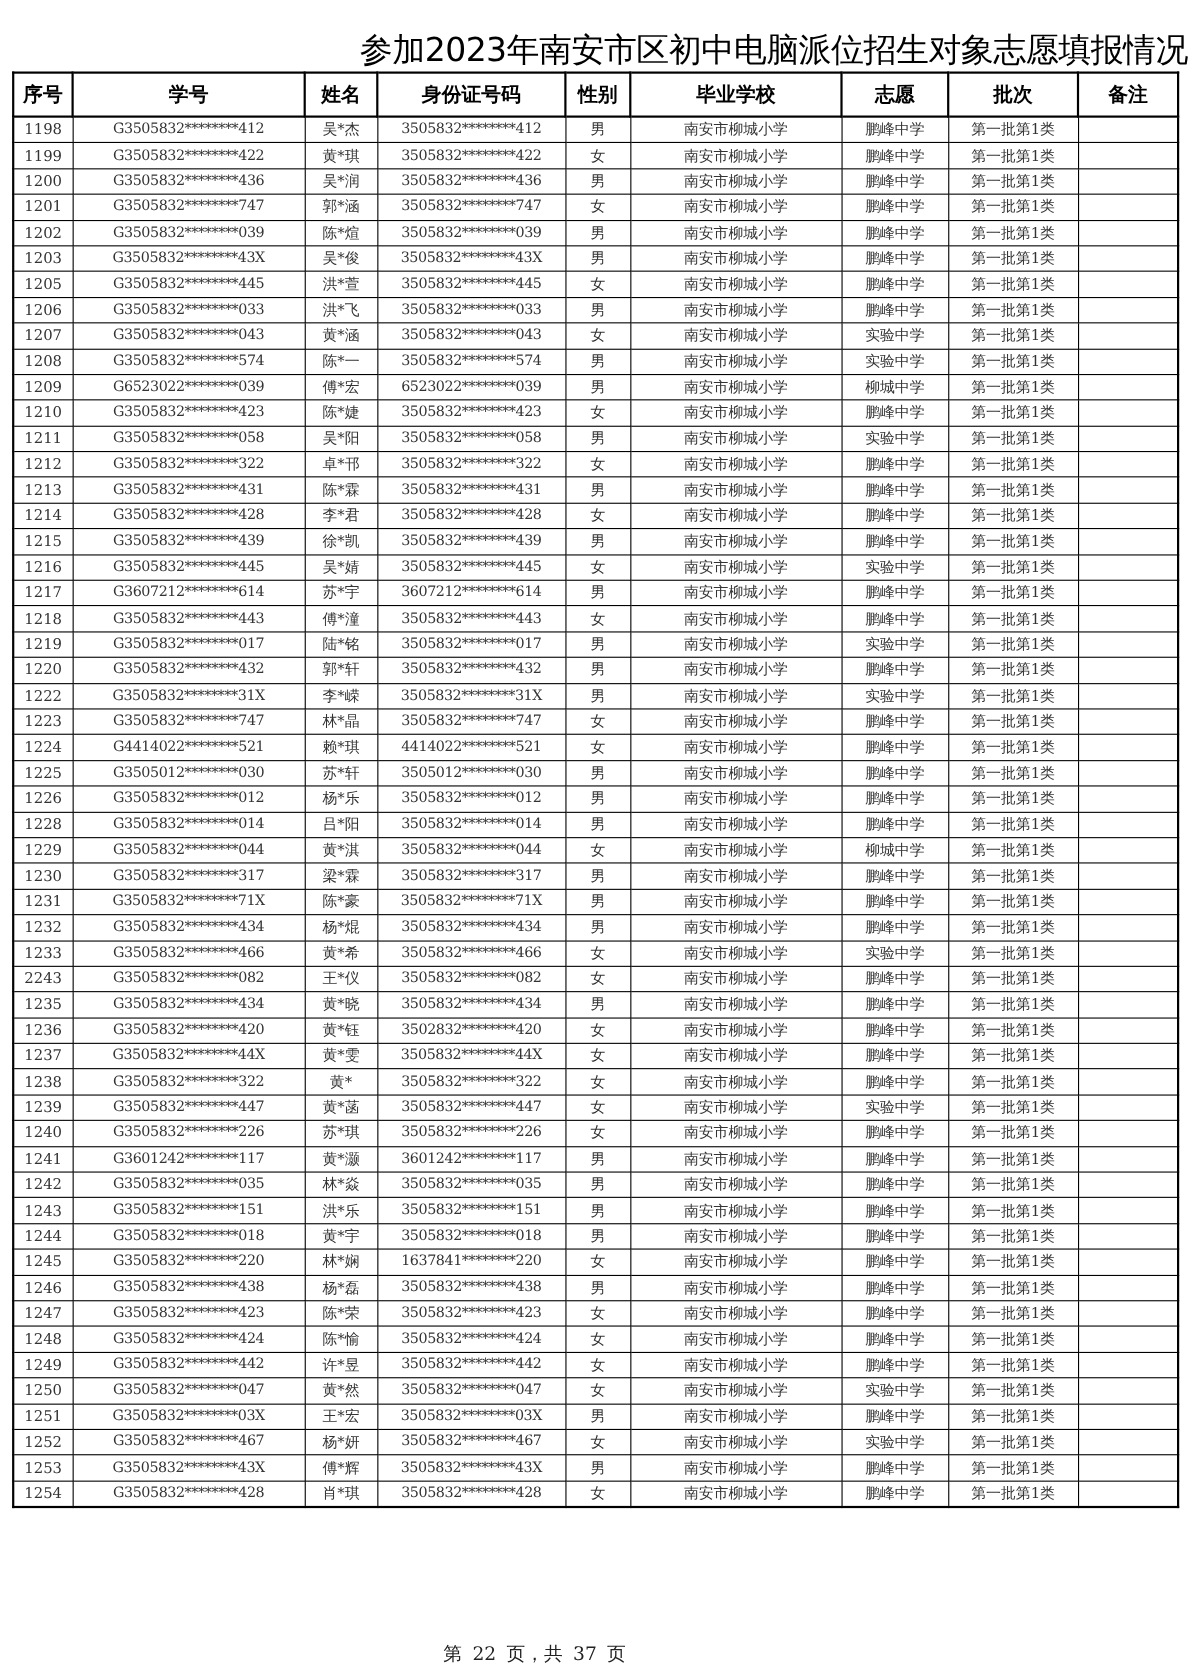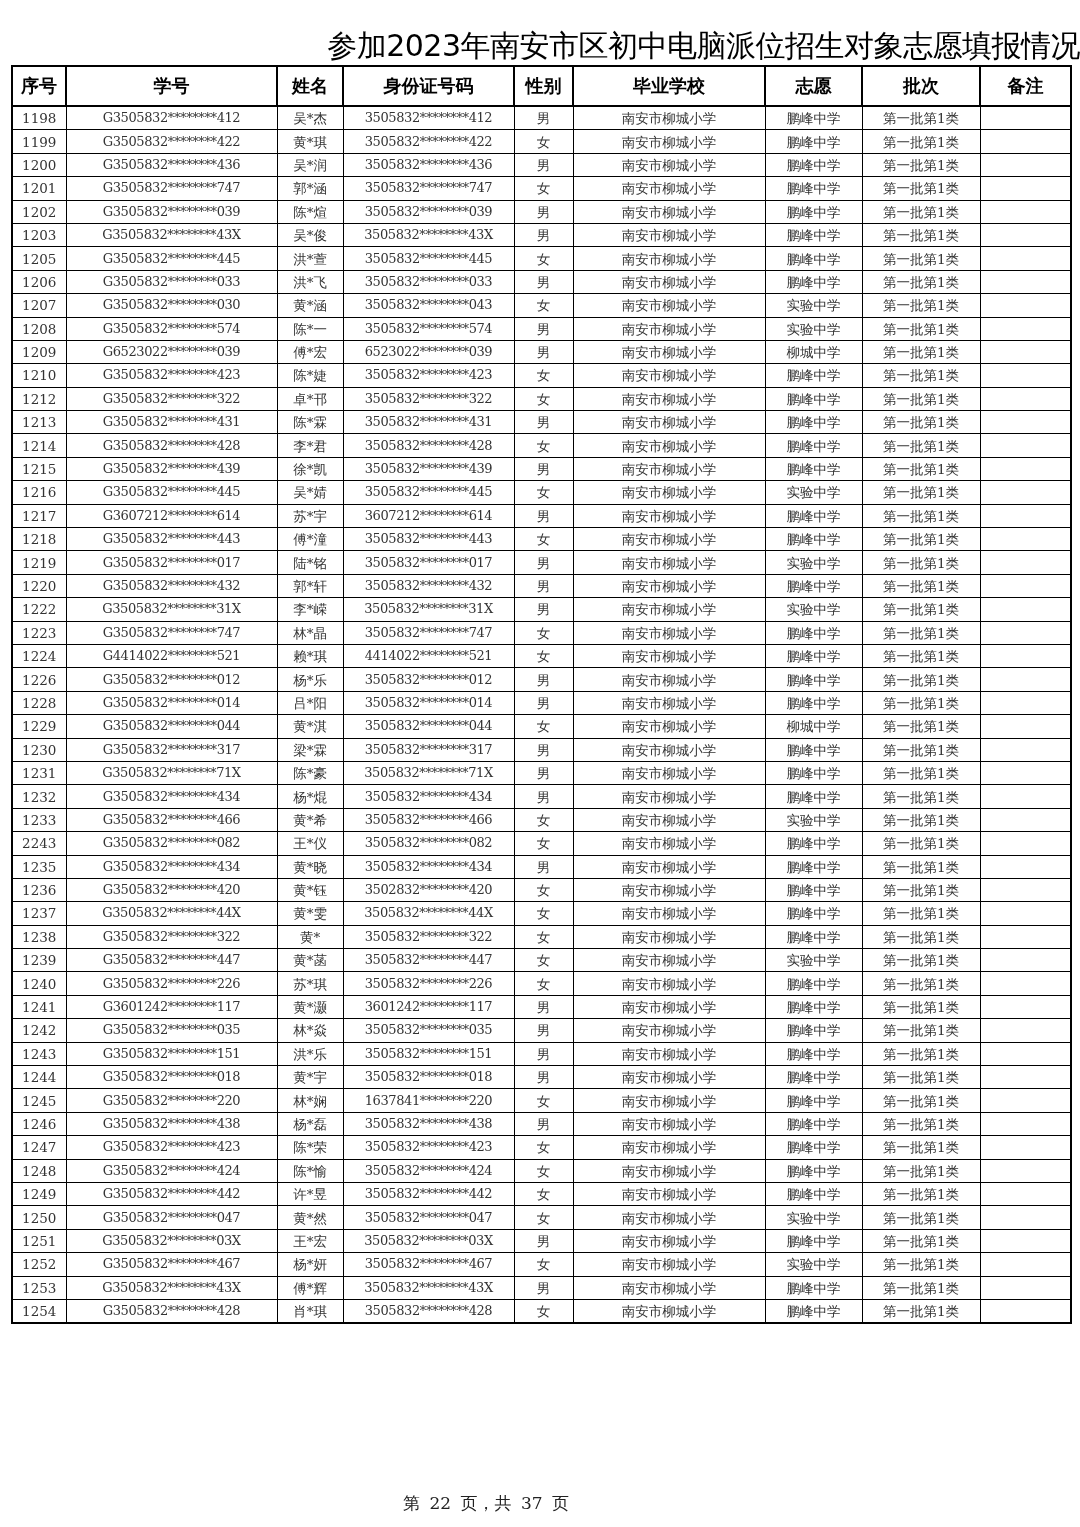--- a/index.html
+++ b/index.html
@@ -155,21 +155,21 @@
         <td>洪*飞</td>
         <td class="id">3505832********033</td>
         <td>男</td>
         <td>南安市柳城小学</td>
         <td>鹏峰中学</td>
         <td>第一批第1类</td>
         <td></td>
       </tr>
       <tr>
         <td>1207</td>
-        <td class="id">G3505832********030</td>
+        <td class="id">G3505832********043</td>
         <td>黄*涵</td>
         <td class="id">3505832********043</td>
         <td>女</td>
         <td>南安市柳城小学</td>
         <td>实验中学</td>
         <td>第一批第1类</td>
         <td></td>
       </tr>
       <tr>
         <td>1208</td>
@@ -198,20 +198,31 @@
         <td class="id">G3505832********423</td>
         <td>陈*婕</td>
         <td class="id">3505832********423</td>
         <td>女</td>
         <td>南安市柳城小学</td>
         <td>鹏峰中学</td>
         <td>第一批第1类</td>
         <td></td>
       </tr>
       <tr>
+        <td>1211</td>
+        <td class="id">G3505832********058</td>
+        <td>吴*阳</td>
+        <td class="id">3505832********058</td>
+        <td>男</td>
+        <td>南安市柳城小学</td>
+        <td>实验中学</td>
+        <td>第一批第1类</td>
+        <td></td>
+      </tr>
+      <tr>
         <td>1212</td>
         <td class="id">G3505832********322</td>
         <td>卓*邗</td>
         <td class="id">3505832********322</td>
         <td>女</td>
         <td>南安市柳城小学</td>
         <td>鹏峰中学</td>
         <td>第一批第1类</td>
         <td></td>
       </tr>
@@ -324,20 +335,31 @@
         <td>鹏峰中学</td>
         <td>第一批第1类</td>
         <td></td>
       </tr>
       <tr>
         <td>1224</td>
         <td class="id">G4414022********521</td>
         <td>赖*琪</td>
         <td class="id">4414022********521</td>
         <td>女</td>
+        <td>南安市柳城小学</td>
+        <td>鹏峰中学</td>
+        <td>第一批第1类</td>
+        <td></td>
+      </tr>
+      <tr>
+        <td>1225</td>
+        <td class="id">G3505012********030</td>
+        <td>苏*轩</td>
+        <td class="id">3505012********030</td>
+        <td>男</td>
         <td>南安市柳城小学</td>
         <td>鹏峰中学</td>
         <td>第一批第1类</td>
         <td></td>
       </tr>
       <tr>
         <td>1226</td>
         <td class="id">G3505832********012</td>
         <td>杨*乐</td>
         <td class="id">3505832********012</td>

